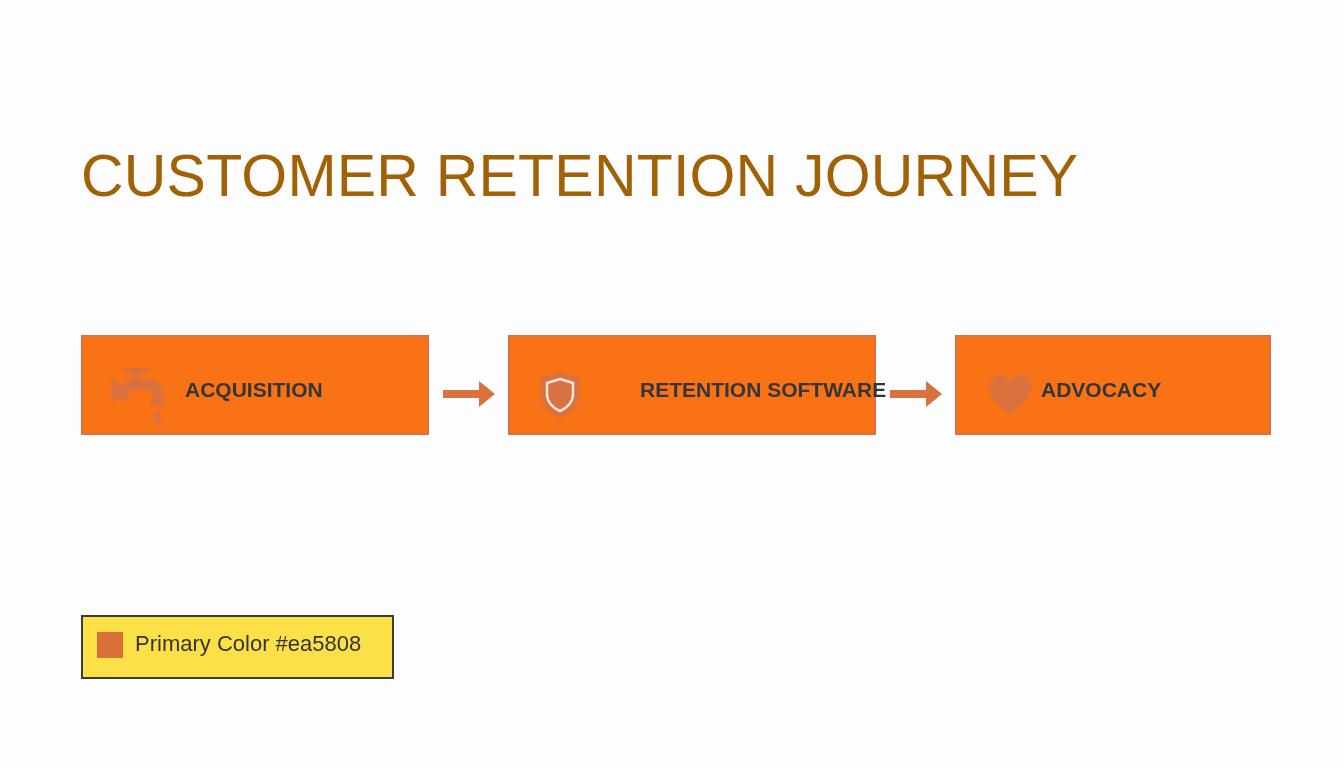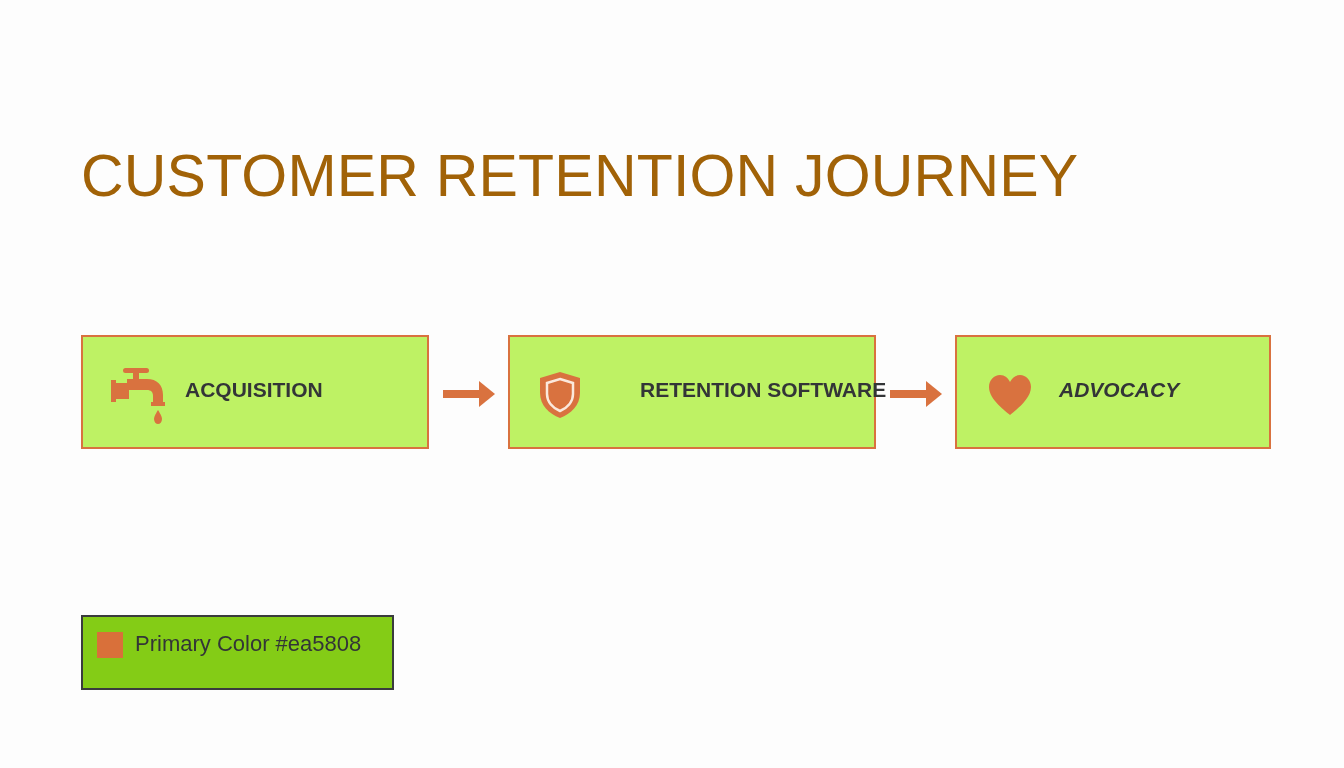--- a/index.html
+++ b/index.html
@@ -23,24 +23,24 @@
       font-size: 59px;
       font-weight: 400;
       letter-spacing: 0.2px;
       line-height: 72px;
       color: #a16207;
       white-space: nowrap;
     }
     .step {
       position: absolute;
       top: 335px;
-      height: 114px;
+      height: 100px;
       box-sizing: border-box;
       border: 2px solid #d9723f;
-      background: #bef264;
+      background: #f97316;
       display: flex;
       align-items: center;
     }
     .step-1 { left: 81px; width: 348px; }
     .step-2 { left: 508px; width: 368px; }
     .step-3 { left: 955px; width: 316px; }
     .step .icon {
       position: absolute;
       display: block;
     }
@@ -53,38 +53,38 @@
       line-height: 114px;
       height: 114px;
       font-size: 21px;
       font-weight: 700;
       color: #333537;
       white-space: nowrap;
       margin-top: -4px;
     }
     .step-1 .label { left: 102px; }
     .step-2 .label { left: 88px; margin-left: 42px; }
-    .step-3 .label { left: 102px; font-style: italic; }
+    .step-3 .label { left: 84px; }
     .arrow {
       position: absolute;
       top: 380px;
       width: 56px;
       height: 28px;
     }
     .arrow-1 { left: 441px; }
     .arrow-2 { left: 888px; }
     .legend {
       position: absolute;
       left: 81px;
       top: 615px;
       width: 313px;
-      height: 75px;
+      height: 64px;
       box-sizing: border-box;
       border: 2px solid #3a3b3d;
-      background: #84cc16;
+      background: #fde047;
     }
     .legend .swatch {
       position: absolute;
       left: 14px;
       top: 15px;
       width: 26px;
       height: 26px;
       background: #d9703a;
     }
     .legend .legend-text {

